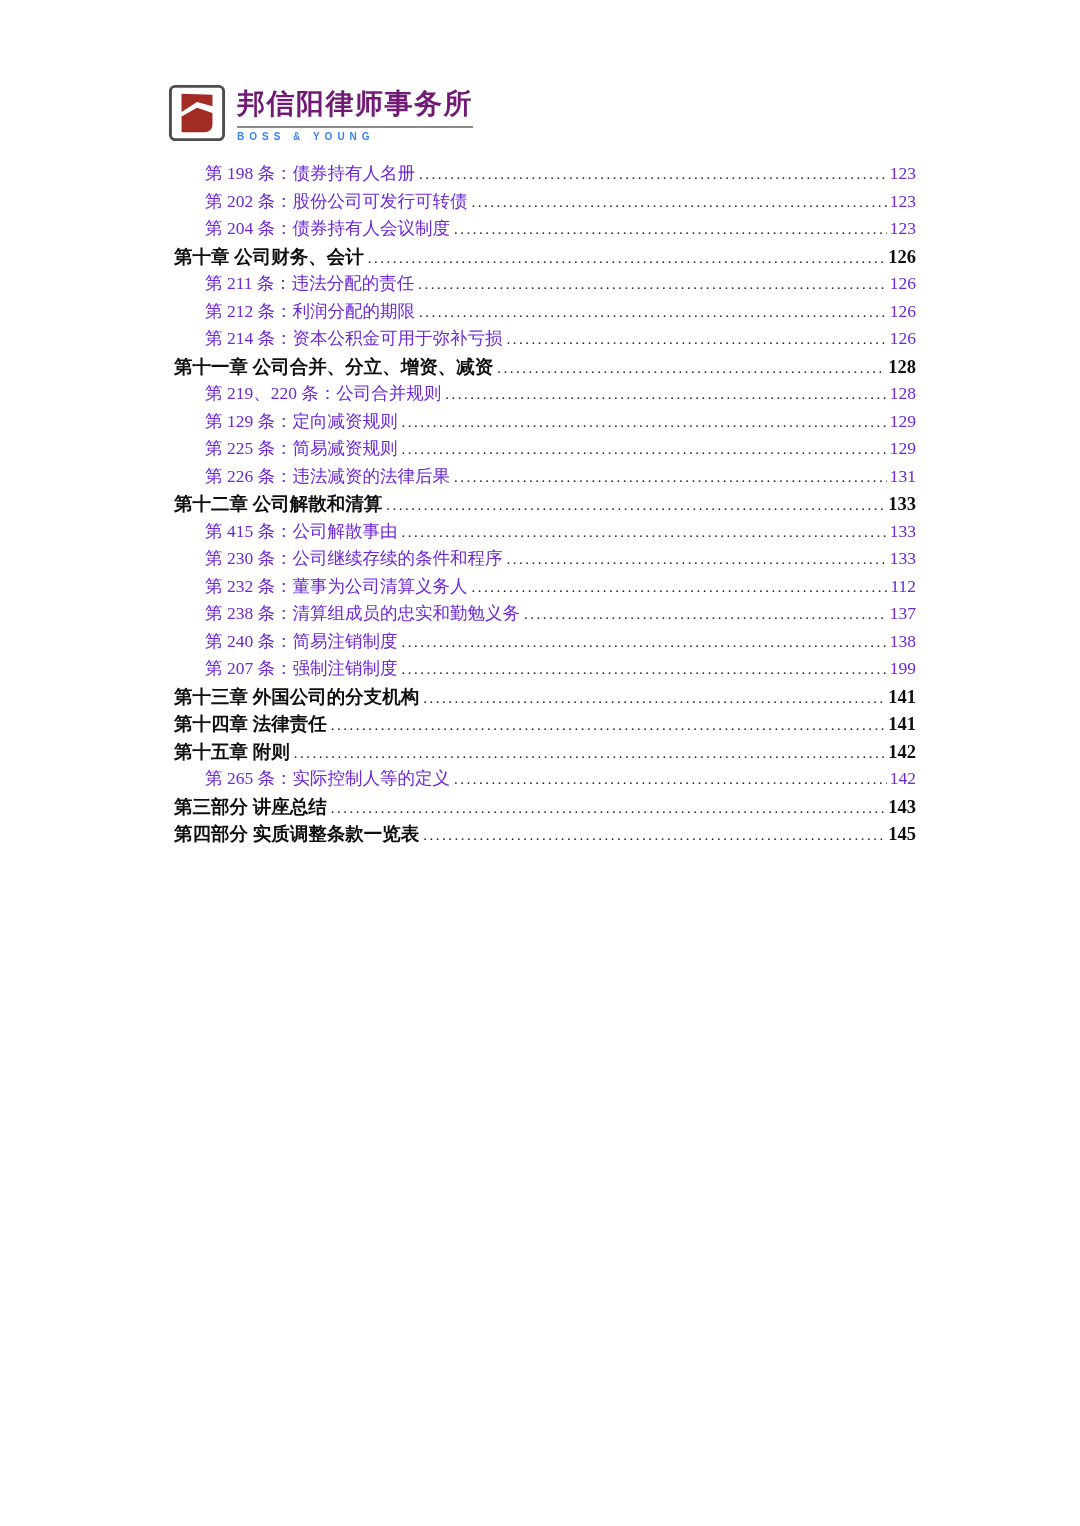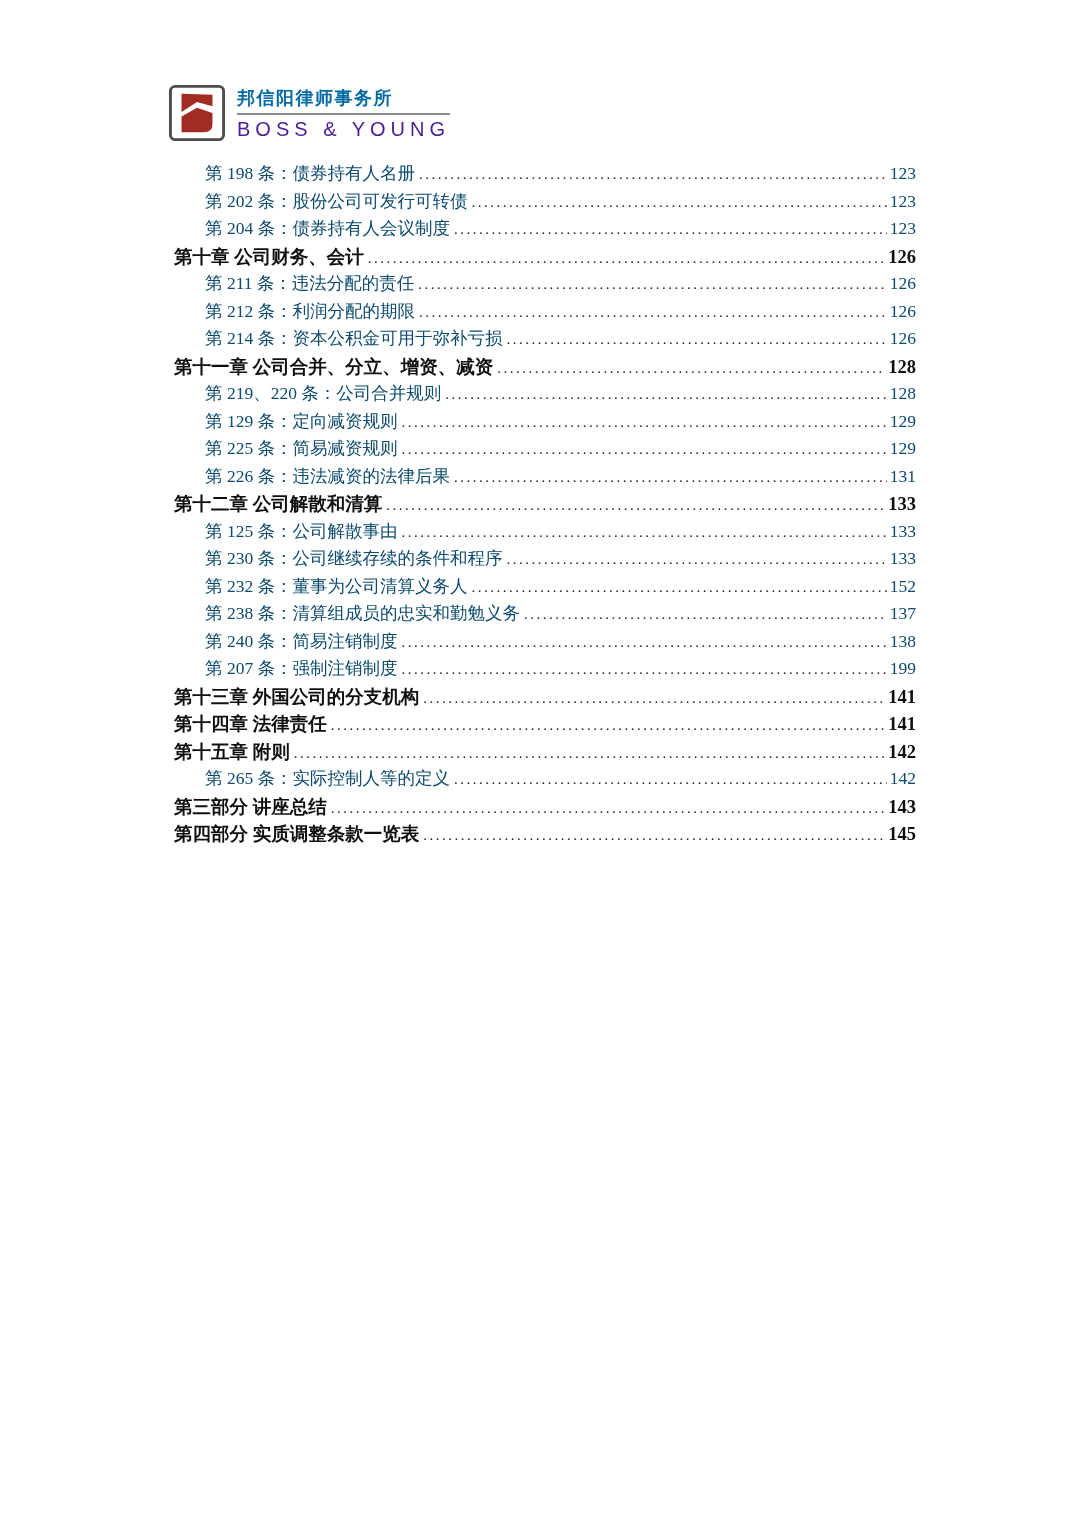--- a/index.html
+++ b/index.html
@@ -27,48 +27,48 @@
     font-size: 17px;
     letter-spacing: 2px;
     color: #3a3a3a;
     padding-bottom: 10px;
     white-space: nowrap;
   }
   .logo { display: flex; align-items: center; gap: 11px; }
   .logo-mark svg { display: block; width: 58px; height: 58px; }
   .logo-text { display: flex; flex-direction: column; font-family: "Liberation Sans", "DejaVu Sans", sans-serif; }
   .logo-cn {
-    font-size: 18px;
+    font-size: 28px;
     font-weight: bold;
-    color: #0369a1;
+    color: #701a75;
     letter-spacing: 1.5px;
     white-space: nowrap;
   }
   .logo-divider { border-top: 2px solid #8a8a8a; margin: 3px 0 3px; }
   .logo-en {
-    font-size: 20px;
-    font-weight: normal;
-    color: #4c1d95;
+    font-size: 10px;
+    font-weight: bold;
+    color: #3b82f6;
     letter-spacing: 5px;
     white-space: nowrap;
   }
 
   
   .toc {
     position: absolute;
     top: 161px;
     left: 168px;
     width: 748px;
   }
   .toc-row {
     display: flex;
     align-items: baseline;
     height: 27.5px;
     font-size: 17.5px;
-    color: #0c4a6e;
+    color: #6d28d9;
   }
   .toc-row.level2 { padding-left: 37px; }
   .toc-row.bold {
     font-weight: bold;
     font-size: 18.5px;
     color: #0f0f0f;
     font-family: "Liberation Serif", "DejaVu Serif", serif;
     margin-left: 6px;
   }
   .toc-label { white-space: nowrap; }
@@ -171,33 +171,33 @@
       <span class="toc-label">第 226 条：违法减资的法律后果</span>
       <span class="toc-dots"></span>
       <span class="toc-page">131</span>
     </div>
       <div class="toc-row level1 bold">
       <span class="toc-label">第十二章 公司解散和清算</span>
       <span class="toc-dots"></span>
       <span class="toc-page">133</span>
     </div>
       <div class="toc-row level2">
-      <span class="toc-label">第 125 条：公司解散事由</span>
+      <span class="toc-label">第 415 条：公司解散事由</span>
       <span class="toc-dots"></span>
       <span class="toc-page">133</span>
     </div>
       <div class="toc-row level2">
       <span class="toc-label">第 230 条：公司继续存续的条件和程序</span>
       <span class="toc-dots"></span>
       <span class="toc-page">133</span>
     </div>
       <div class="toc-row level2">
       <span class="toc-label">第 232 条：董事为公司清算义务人</span>
       <span class="toc-dots"></span>
-      <span class="toc-page">152</span>
+      <span class="toc-page">112</span>
     </div>
       <div class="toc-row level2">
       <span class="toc-label">第 238 条：清算组成员的忠实和勤勉义务</span>
       <span class="toc-dots"></span>
       <span class="toc-page">137</span>
     </div>
       <div class="toc-row level2">
       <span class="toc-label">第 240 条：简易注销制度</span>
       <span class="toc-dots"></span>
       <span class="toc-page">138</span>

